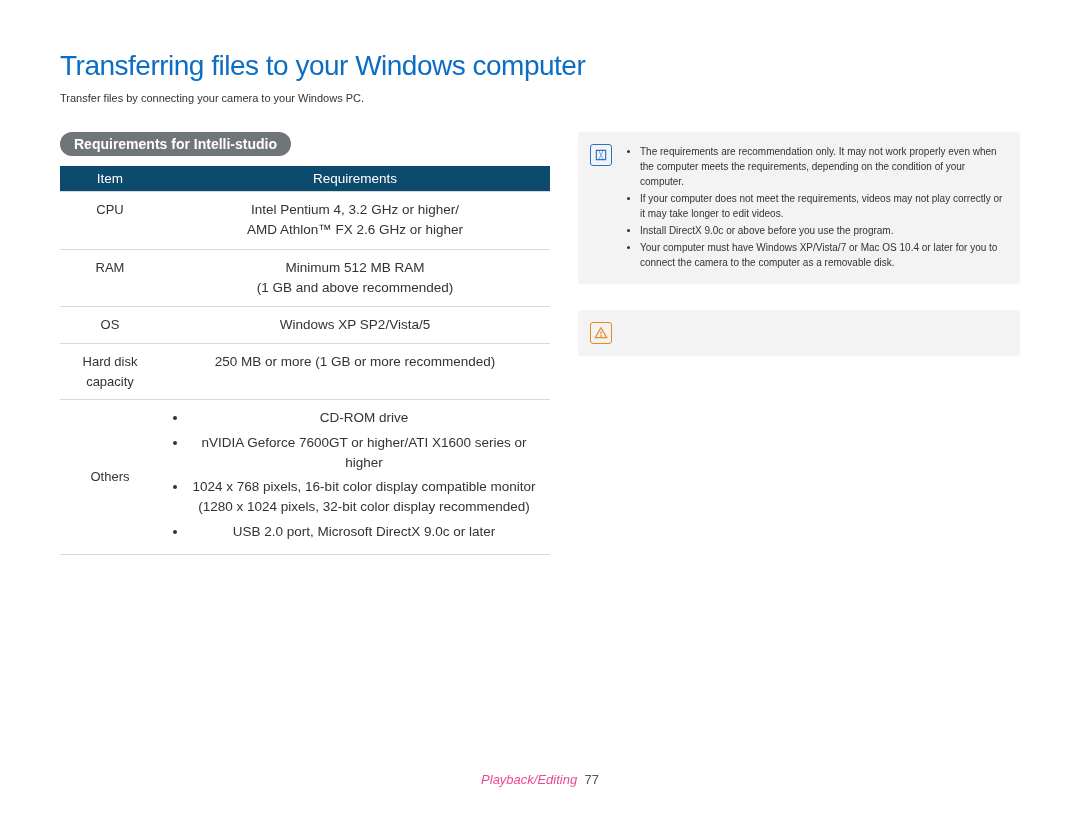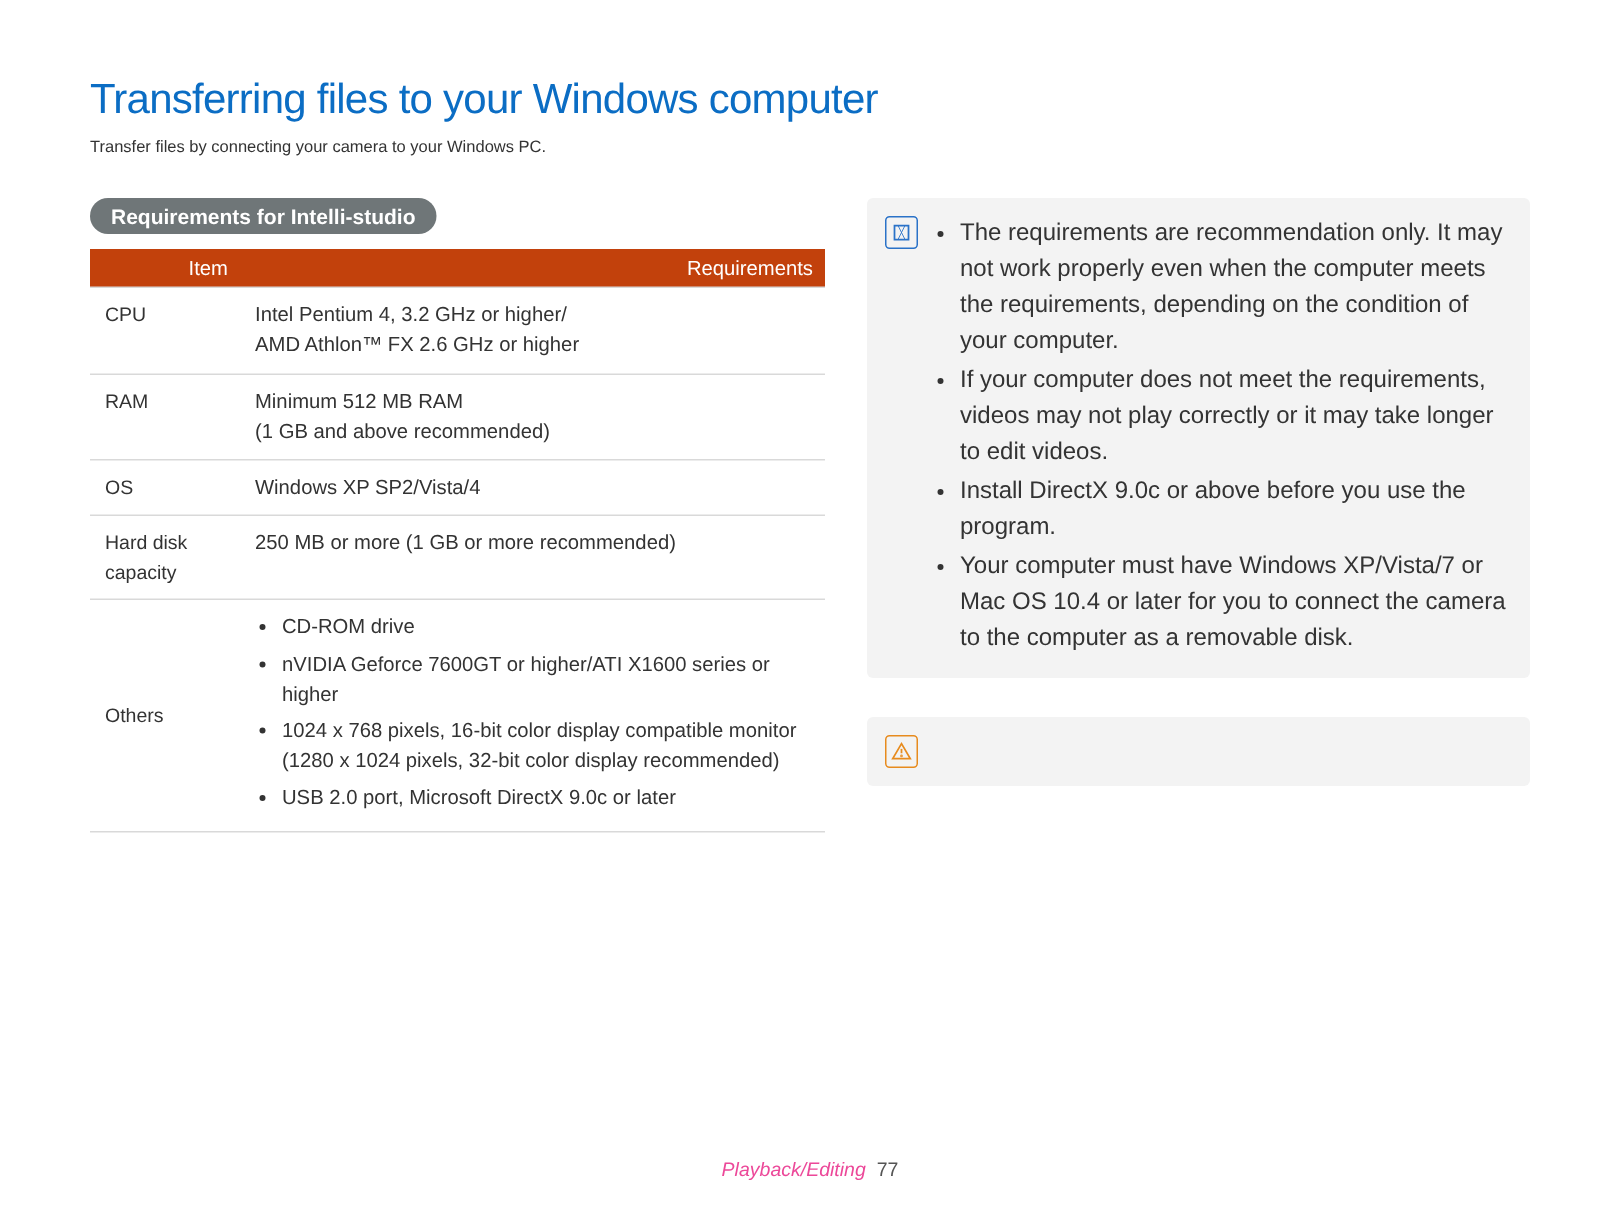--- a/index.html
+++ b/index.html
@@ -38,33 +38,34 @@
     border-radius: 14px;
     margin-bottom: 10px;
   }
 
   table.req {
     width: 100%;
     border-collapse: collapse;
     font-size: 13.5px;
   }
   table.req th {
-    background: #c2410c;
+    background: #0c4a6e;
     color: #fff;
     font-weight: normal;
-    text-align: right;
+    text-align: center;
     padding: 5px 8px;
     border-bottom: 1px solid #d9d9d9;
   }
   table.req th:first-child { width: 100px; }
   table.req td {
     padding: 8px 10px;
     vertical-align: top;
     border-bottom: 1px solid #d9d9d9;
     line-height: 1.5;
+    text-align: center;
   }
   table.req td.item {
     font-size: 13px;
     color: #333;
   }
   table.req ul { list-style: disc; padding-left: 18px; }
   table.req ul li { margin-bottom: 4px; }
 
   .footnote {
     font-size: 12px;
@@ -73,21 +74,21 @@
     padding-left: 8px;
     line-height: 1.5;
   }
 
   .note-box {
     display: flex;
     gap: 12px;
     background: #f3f3f3;
     border-radius: 4px;
     padding: 12px 14px 12px 12px;
-    font-size: 16px;
+    font-size: 10px;
     line-height: 1.5;
     margin-bottom: 26px;
   }
   .note-box ul { list-style: disc; padding-left: 16px; }
   .note-box ul li { margin-bottom: 2px; }
 
   .icon-box {
     flex: 0 0 22px;
     height: 22px;
     border: 1.5px solid;
@@ -134,21 +135,21 @@
           <td style="white-space:pre-line">Intel Pentium 4, 3.2 GHz or higher/
 AMD Athlon™ FX 2.6 GHz or higher</td>
         </tr>
         <tr>
           <td class="item">RAM</td>
           <td style="white-space:pre-line">Minimum 512 MB RAM
 (1 GB and above recommended)</td>
         </tr>
         <tr>
           <td class="item">OS</td>
-          <td>Windows XP SP2/Vista/4</td>
+          <td>Windows XP SP2/Vista/5</td>
         </tr>
         <tr>
           <td class="item">Hard disk capacity</td>
           <td>250 MB or more (1 GB or more recommended)</td>
         </tr>
         <tr>
           <td class="item" style="vertical-align:middle">Others</td>
           <td>
             <ul>
               <li>CD-ROM drive</li>

